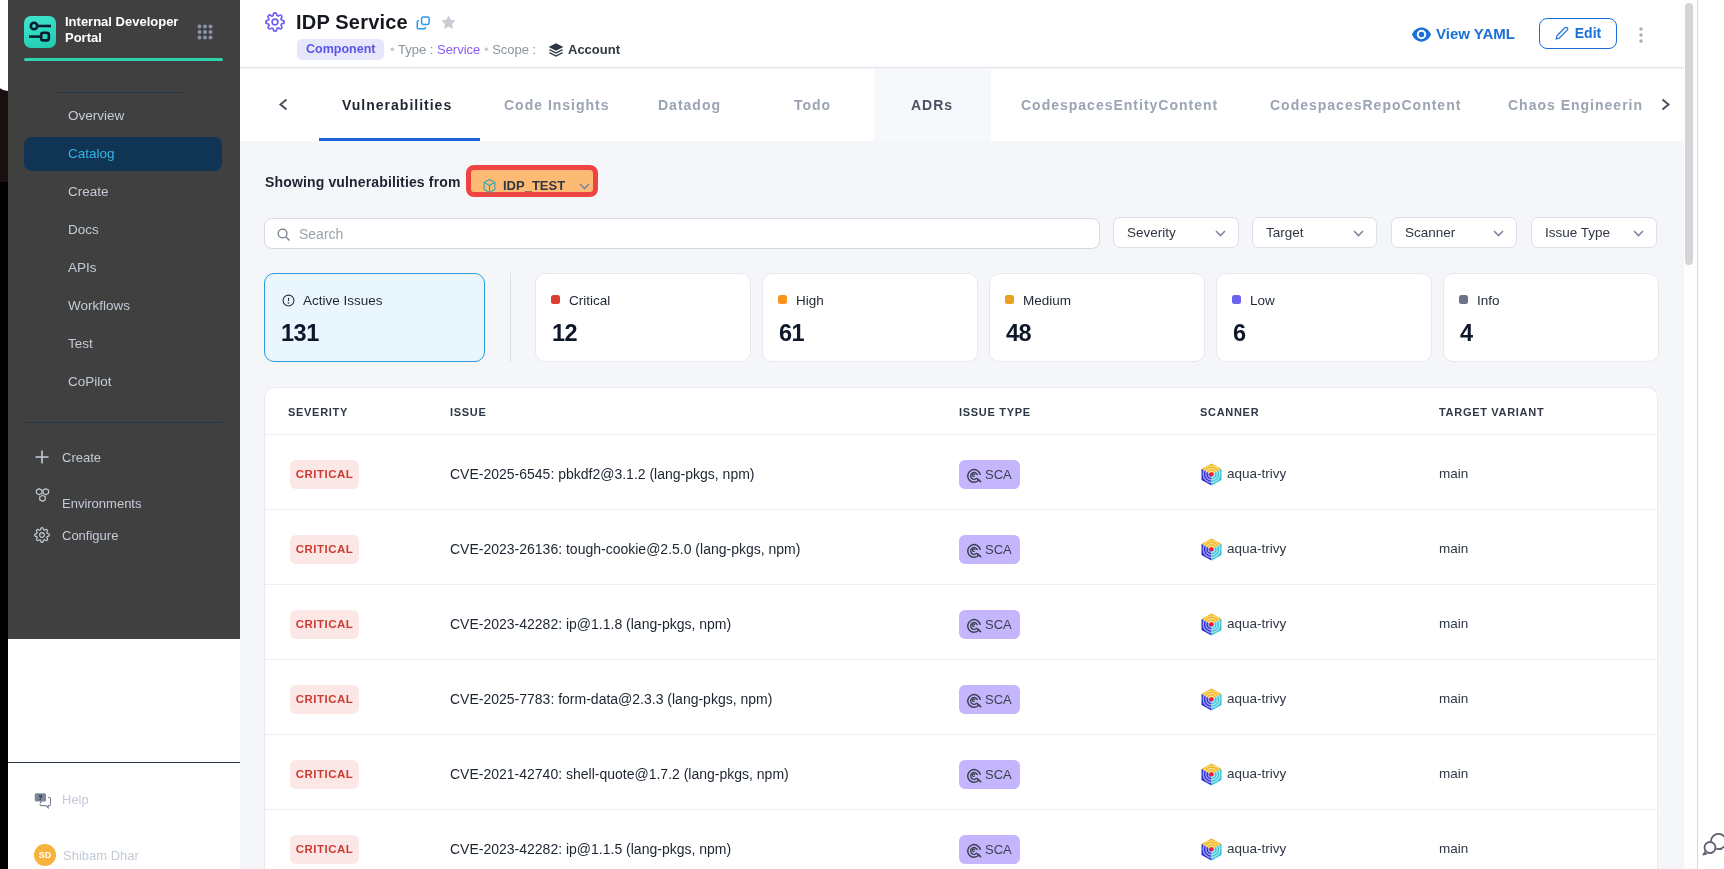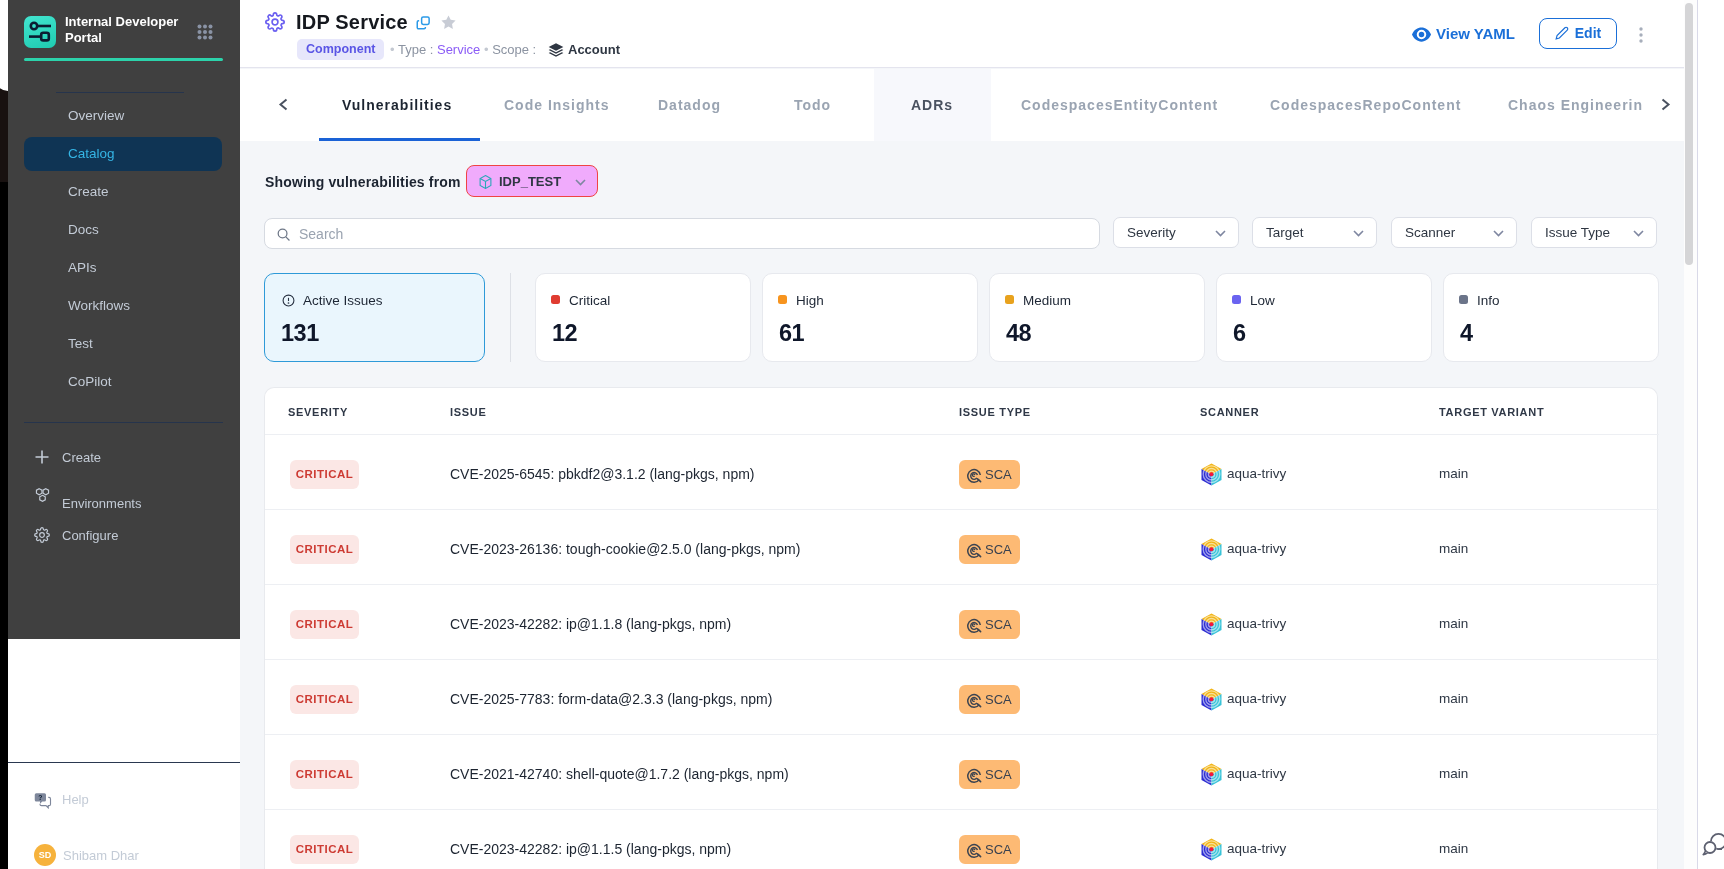--- a/index.html
+++ b/index.html
@@ -37,39 +37,39 @@
 #editbtn { position:absolute; left:1299px; top:18px; width:78px; height:31px; border:1.5px solid #1a6fd8; border-radius:8px; color:#1a6fd8; font-size:14px; font-weight:bold; text-align:center; line-height:29px; background:#fff; }
 
 #tabbar { position:absolute; left:0; top:69px; width:1457px; height:72px; background:#fff;padding-left:12px; }
 .tab { position:absolute; top:28px; font-size:14px; font-weight:bold; color:#9aa4b2; letter-spacing:1px; white-space:nowrap; }
 .tabactive { color:#1d2531; }
 #tabunderline { position:absolute; left:79px; top:69px; width:161px; height:3px; background:#1a62d6; }
 #adrbg { position:absolute; left:634px; top:0; width:117px; height:72px; background:#f7f8fc; }
 
 #content { position:absolute; left:0; top:141px; width:1457px; height:728px; background:#f4f6f9; }
 #showing { position:absolute; left:25px; top:33px; font-size:14px; font-weight:bold; color:#1c2431; letter-spacing:0.15px; }
-#scopechip { position:absolute; left:226px; top:24px; width:132px; height:32px; background:#f0abfc; border:1px solid #ef4444; border-radius:8px; }
+#scopechip { position:absolute; left:226px; top:24px; width:132px; height:32px; background:#fdba74; border:5px solid #ef4444; border-radius:8px; }
 #searchbox { position:absolute; left:24px; top:77px; width:836px; height:31px; background:#fff; border:1px solid #d6dae1; border-radius:8px; }
 .filter { position:absolute; top:76px; height:31px; background:#fff; border:1px solid #dcdfe7; border-radius:7px; font-size:13.5px; color:#2e3642; }
 .filter span { position:absolute; left:13px; top:7px; }
 .filter svg { position:absolute; right:12px; top:12px; width:11px; height:7px; fill:none; stroke:#7e86a0; stroke-width:1.6; }
 
 .card { position:absolute; top:132px; width:216px; height:89px; background:#fff; border:1px solid #e7e9ee; border-radius:10px; }
 .cardlbl { position:absolute; left:33px; top:19px; font-size:13.5px; color:#1e2735; }
 .carddot { position:absolute; left:15px; top:21px; width:9px; height:9px; border-radius:2.5px; }
 .cardnum { position:absolute; left:16px; top:46px; font-size:23.5px; font-weight:bold; color:#0f172a; letter-spacing:-0.5px; }
 #cardactive { position:absolute; left:24px; top:132px; width:221px; height:89px; background:#eaf6fd; border:1.5px solid #2e9ad8; border-radius:10px; }
 #carddivider { position:absolute; left:270px; top:132px; width:1px; height:89px; background:#dde0e6; }
 
 #tablecard { position:absolute; left:24px; top:246px; width:1394px; height:482px; background:#fff; border:1px solid #e8eaee; border-radius:10px 10px 0 0; border-bottom:none; }
 .th { position:absolute; top:18px; font-size:11px; font-weight:bold; color:#2f3847; letter-spacing:0.7px; }
 .trow { position:absolute; left:0; width:1394px; height:75px; border-top:1px solid #edeff3; }
 .critbadge { position:absolute; left:25px; top:25px; width:69px; height:29px; background:#fbe7e5; border-radius:6px; color:#cd3b33; font-size:11.5px; font-weight:bold; text-align:center; line-height:29px; letter-spacing:0.5px; }
 .cve { position:absolute; left:185px; top:31px; font-size:14px; color:#1c2430; }
-.scachip { position:absolute; left:694px; top:25px; width:61px; height:29px; background:#fdba74; border-radius:6px; }
+.scachip { position:absolute; left:694px; top:25px; width:61px; height:29px; background:#c4b5fd; border-radius:6px; }
 .scachip span { position:absolute; left:26px; top:7px; font-size:13px; color:#39414f; }
 .scaico { position:absolute; left:7px; top:6.5px; width:16px; height:16px; }
 .trivy { position:absolute; left:936px; top:28px; width:21px; height:23px; }
 .trivytxt { position:absolute; left:962px; top:31px; font-size:13.5px; color:#2f3845; }
 .mainv { position:absolute; left:1174px; top:31px; font-size:13.5px; color:#2f3845; }
 
 #sbtrack { position:absolute; left:1684px; top:0; width:13px; height:869px; background:#fdfdfd; }
 #sbthumb { position:absolute; left:1685px; top:3px; width:8px; height:262px; background:#d5d5d7; border-radius:4px; }
 #rpanel { position:absolute; left:1697px; top:0; width:27px; height:869px; background:#fff; border-left:1px solid #d9d9e8; }
 </style>

